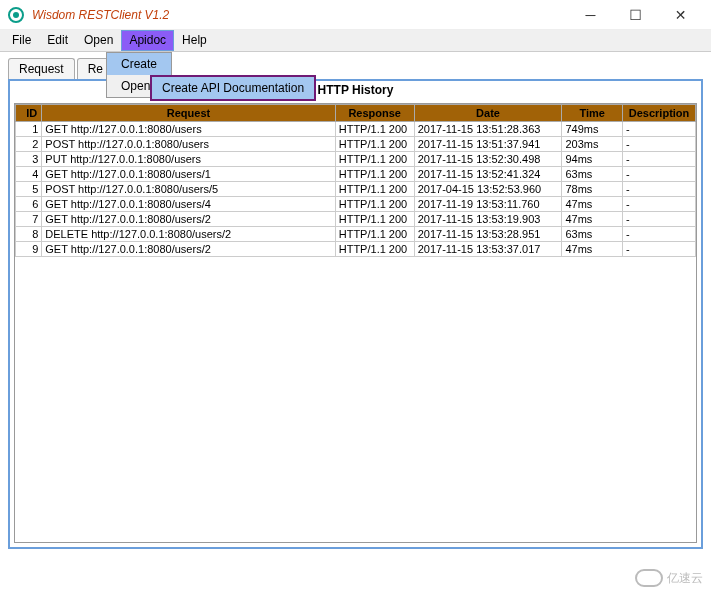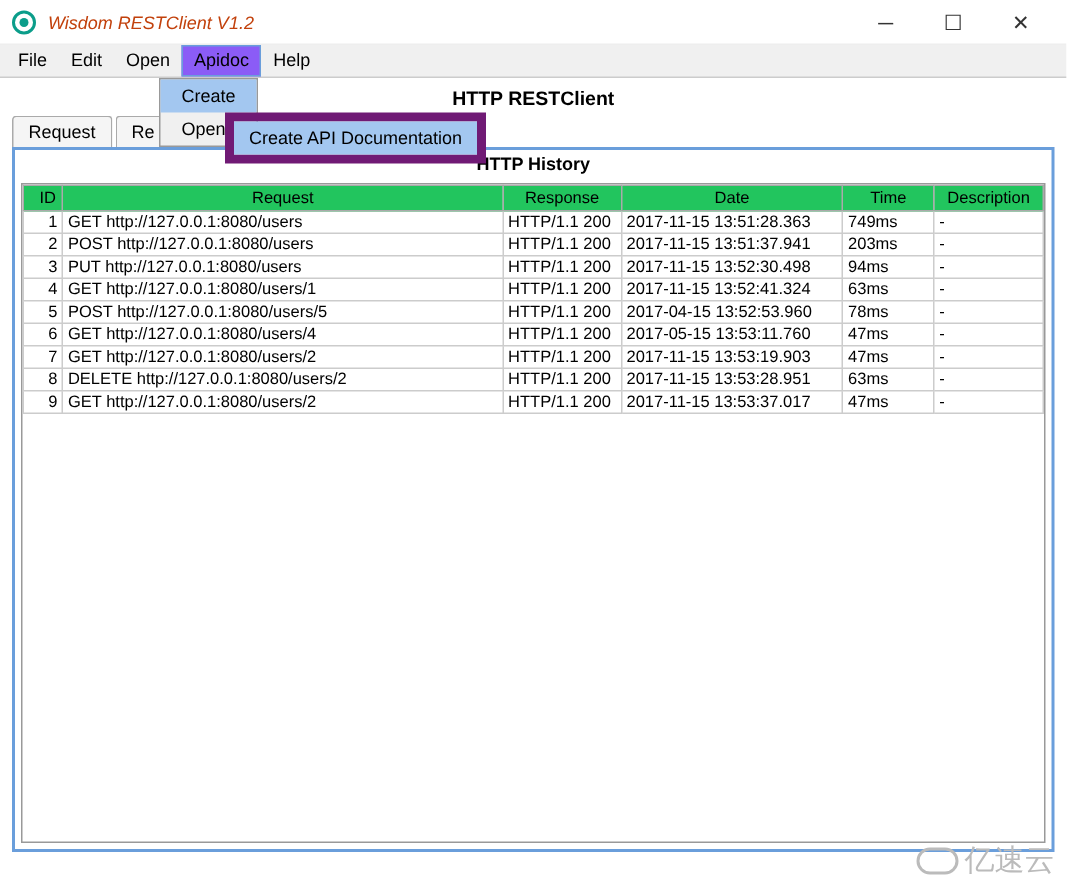--- a/index.html
+++ b/index.html
@@ -105,21 +105,21 @@
       font-size: 12px;
     }
     .dropdown-item.highlight {
       background: #a3c7f0;
     }
     .submenu {
       position: absolute;
       top: 75px;
       left: 150px;
       background: #f0f0f0;
-      border: 6px solid #701a75;
+      border: 2px solid #701a75;
       z-index: 11;
     }
     .submenu-item {
       padding: 4px 10px;
       background: #a3c7f0;
       font-size: 12px;
       cursor: pointer;
     }
     .history-panel {
       border: 2px solid #6a9edb;
@@ -140,44 +140,44 @@
       overflow: auto;
       background: #fff;
     }
     table {
       border-collapse: collapse;
       width: 100%;
       font-size: 11px;
       table-layout: fixed;
     }
     th {
-      background: #22c55e;
+      background: #a16207;
       border: 1px solid #aaa;
       padding: 2px 4px;
-      font-weight: normal;
+      font-weight: bold;
       text-align: center;
     }
     td {
       border: 1px solid #ccc;
       padding: 1px 3px;
       white-space: nowrap;
       overflow: hidden;
       text-overflow: clip;
     }
     .col-id { width: 26px; text-align: right; }
     .col-req { width: 290px; }
     .col-resp { width: 78px; }
     .col-date { width: 146px; }
     .col-time { width: 60px; }
     .col-desc { width: 72px; }
     .watermark {
       position: absolute;
       right: 8px;
       bottom: 6px;
-      font-size: 20px;
+      font-size: 12px;
       color: #bbb;
       display: flex;
       align-items: center;
       gap: 4px;
     }
     .watermark-icon {
       width: 28px; height: 18px;
       border: 2px solid #bbb;
       border-radius: 9px;
       position: relative;
@@ -207,21 +207,20 @@
 <div class="dropdown">
   <div class="dropdown-item highlight">Create</div>
   <div class="dropdown-item">Open</div>
 </div>
 
 <div class="submenu">
   <div class="submenu-item">Create API Documentation</div>
 </div>
 
 <div class="content">
-  <div class="main-title">HTTP RESTClient</div>
   <div class="tabs">
     <div class="tab">Request</div>
     <div class="tab">Re</div>
   </div>
   <div class="history-panel">
     <div class="history-title">HTTP History</div>
     <div class="table-wrap">
       <table>
         <thead>
           <tr>
@@ -271,21 +270,21 @@
               <td class="col-req">POST http://127.0.0.1:8080/users/5</td>
               <td class="col-resp">HTTP/1.1 200</td>
               <td class="col-date">2017-04-15 13:52:53.960</td>
               <td class="col-time">78ms</td>
               <td class="col-desc">-</td>
             </tr>
             <tr>
               <td class="col-id">6</td>
               <td class="col-req">GET http://127.0.0.1:8080/users/4</td>
               <td class="col-resp">HTTP/1.1 200</td>
-              <td class="col-date">2017-05-15 13:53:11.760</td>
+              <td class="col-date">2017-11-19 13:53:11.760</td>
               <td class="col-time">47ms</td>
               <td class="col-desc">-</td>
             </tr>
             <tr>
               <td class="col-id">7</td>
               <td class="col-req">GET http://127.0.0.1:8080/users/2</td>
               <td class="col-resp">HTTP/1.1 200</td>
               <td class="col-date">2017-11-15 13:53:19.903</td>
               <td class="col-time">47ms</td>
               <td class="col-desc">-</td>

